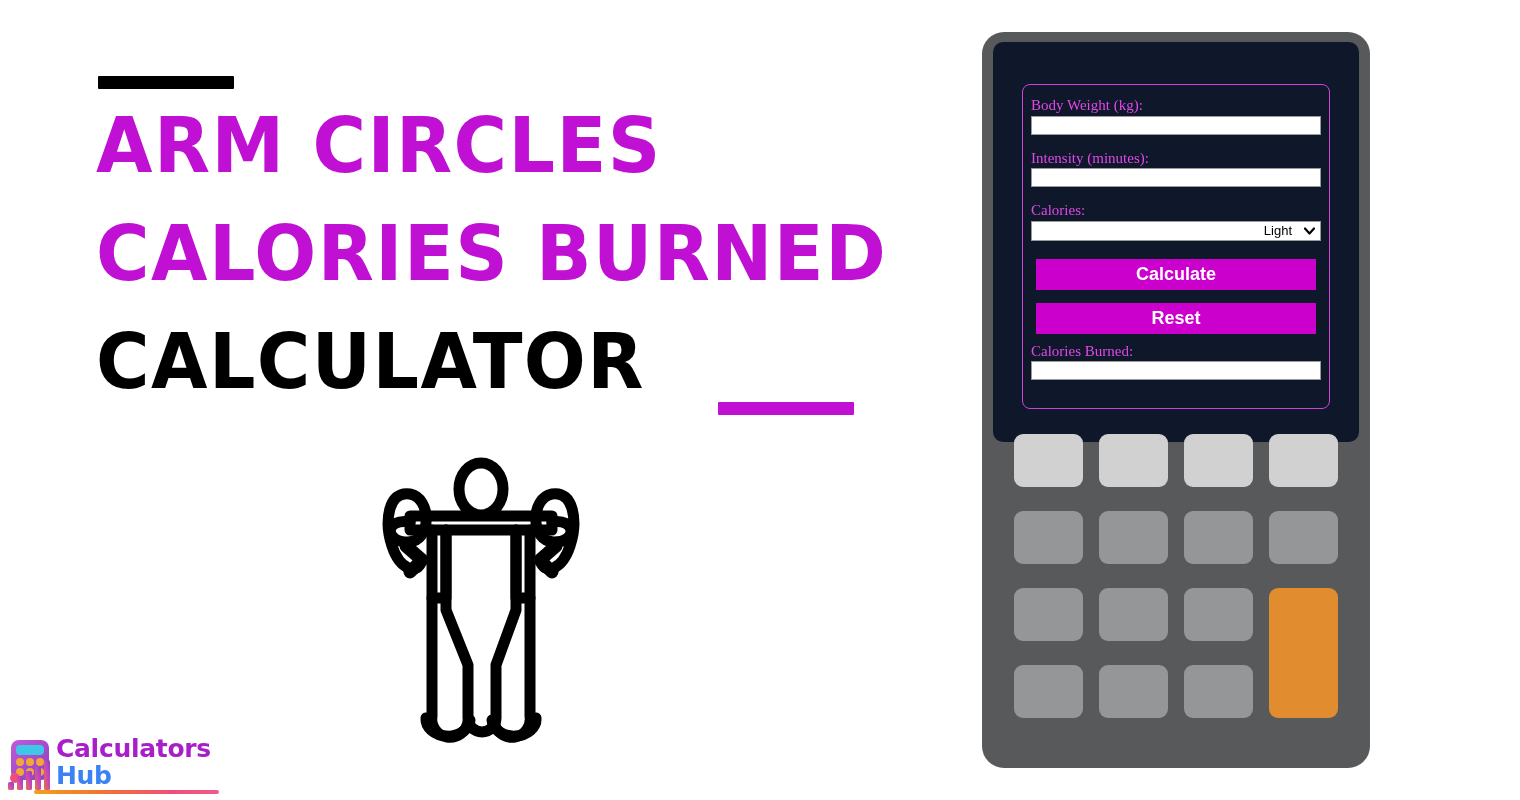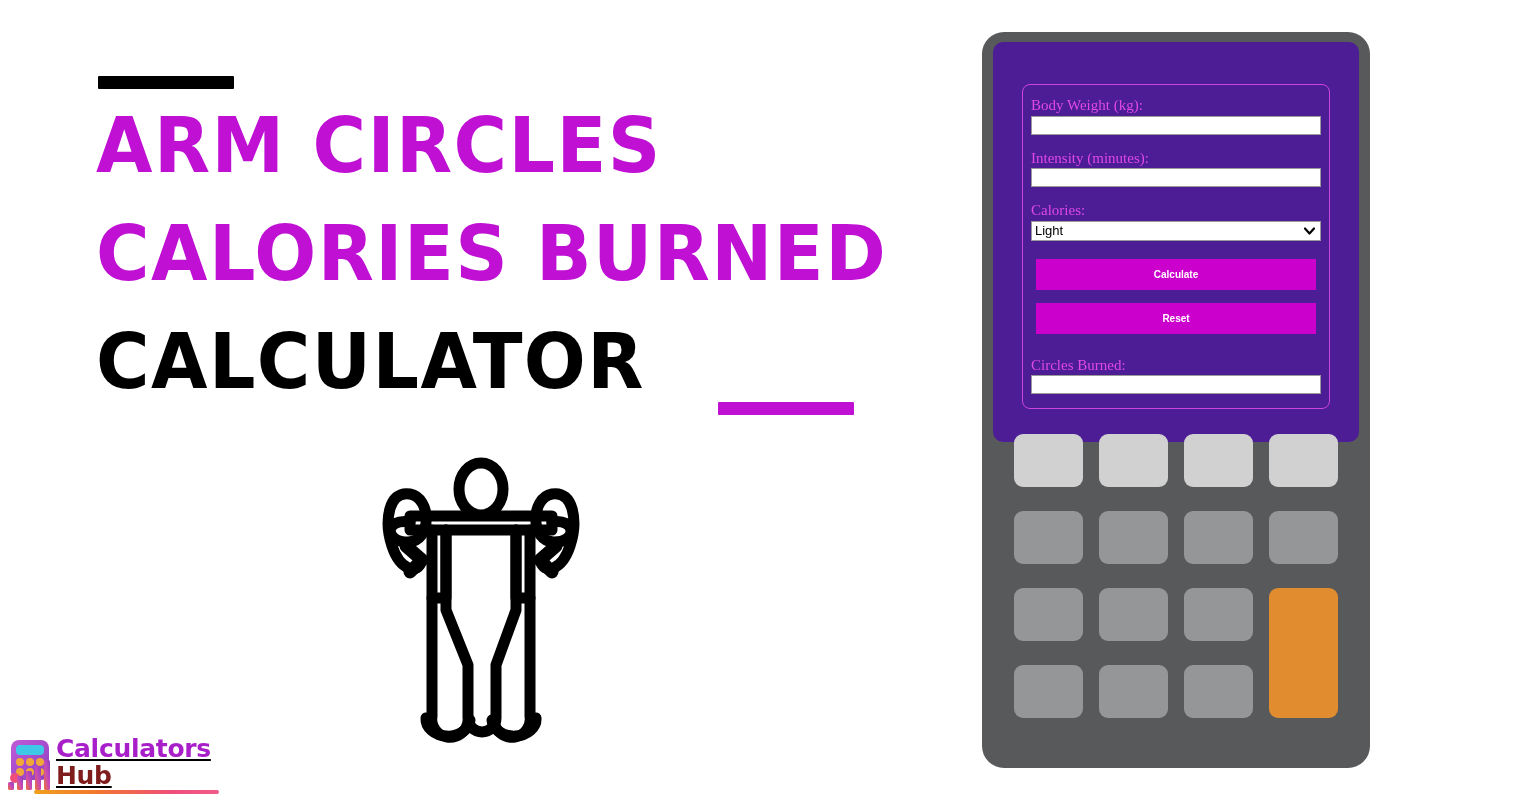--- a/index.html
+++ b/index.html
@@ -74,52 +74,51 @@
   }
   #logo-icon {
     position: absolute;
     left: 0; top: 2px;
     width: 52px; height: 54px;
   }
   #logo-text {
     position: absolute;
     left: 50px; top: 0;
     line-height: 1.0;
-    text-decoration: underline;
   }
   .logo-word {
     display: block;
     font-family: "DejaVu Sans", sans-serif;
     font-weight: 700;
     font-size: 25px;
     letter-spacing: -0.3px;
   }
   #logo-word-1 { color: #a81fc9; }
-  #logo-word-2 { color: #7f1d1d; margin-top: 2px; }
+  #logo-word-2 { color: #3b82f6; margin-top: 2px; }
   #logo-underline {
     position: absolute;
     left: 28px; top: 54px;
     width: 185px; height: 4px;
     background: linear-gradient(to right, #f0a01e 0%, #f2752e 35%, #ef4e7b 75%, #f25c8a 100%);
     border-radius: 2px;
   }
 
   
   #calculator {
     position: absolute;
     left: 982px; top: 32px;
     width: 388px; height: 736px;
     background: #58595b;
     border-radius: 22px;
   }
   #calc-screen {
     position: absolute;
     left: 11px; top: 10px;
     width: 366px; height: 400px;
-    background: #4c1d95;
+    background: #0f172a;
     border-radius: 10px;
   }
 
   #calc-form {
     position: absolute;
     left: 29px; top: 42px;
     width: 308px; height: 325px;
     border: 1.5px solid #cc44dd;
     border-radius: 8px;
     box-sizing: border-box;
@@ -154,52 +153,53 @@
     display: block;
     position: relative;
     width: 100%;
     height: 20px;
     box-sizing: border-box;
     border: 1.5px solid #9a9a9a;
     background: #ffffff;
     font-family: "Liberation Sans", sans-serif;
     font-size: 13px;
     color: #000000;
-    padding: 1px 9px 1px 3px;
+    padding: 1px 28px 1px 3px;
     line-height: 16px;
     white-space: nowrap;
     overflow: hidden;
+    text-align: right;
   }
   #select-chevron {
     position: absolute;
     right: 5px;
     top: 50%;
     transform: translateY(-50%);
     width: 11px; height: 8px;
   }
 
   .calc-action-btn {
     display: block;
     width: 280px;
     margin: 0 auto;
     height: 31px;
     background: #cc00cc;
     border: none;
     color: #ffffff;
     font-family: "Liberation Sans", sans-serif;
-    font-size: 10px;
+    font-size: 18px;
     font-weight: 700;
     text-align: center;
     line-height: 31px;
     cursor: pointer;
     padding: 0;
     border-radius: 0;
   }
   #calculate-button { margin-top: 18px; }
-  #reset-button { margin-top: 13px; margin-bottom: 23px; }
+  #reset-button { margin-top: 13px; margin-bottom: 9px; }
 
   
   #keypad {
     position: absolute;
     left: 32px; top: 402px;
     width: 324px; height: 300px;
     display: grid;
     grid-template-columns: repeat(4, 69px);
     grid-template-rows: repeat(4, 53px);
     column-gap: 16px;
@@ -323,21 +323,21 @@
         <span>Light</span>
         <svg id="select-chevron" viewBox="0 0 11 8">
           <path d="M1 1.5 L5.5 6.5 L10 1.5" stroke="#000000" stroke-width="2.2" fill="none" stroke-linecap="round" stroke-linejoin="round"></path>
         </svg>
       </div>
 
       <button class="calc-action-btn" id="calculate-button">Calculate</button>
 
       <button class="calc-action-btn" id="reset-button">Reset</button>
 
-      <label class="form-label">Circles Burned:</label>
+      <label class="form-label">Calories Burned:</label>
       <input class="form-input" type="text" id="calories-burned-output" readonly="" value="" style="">
     </div>
   </div>
 
   <div id="keypad">
     <div class="key light"></div>
     <div class="key light"></div>
     <div class="key light"></div>
     <div class="key light"></div>
 

